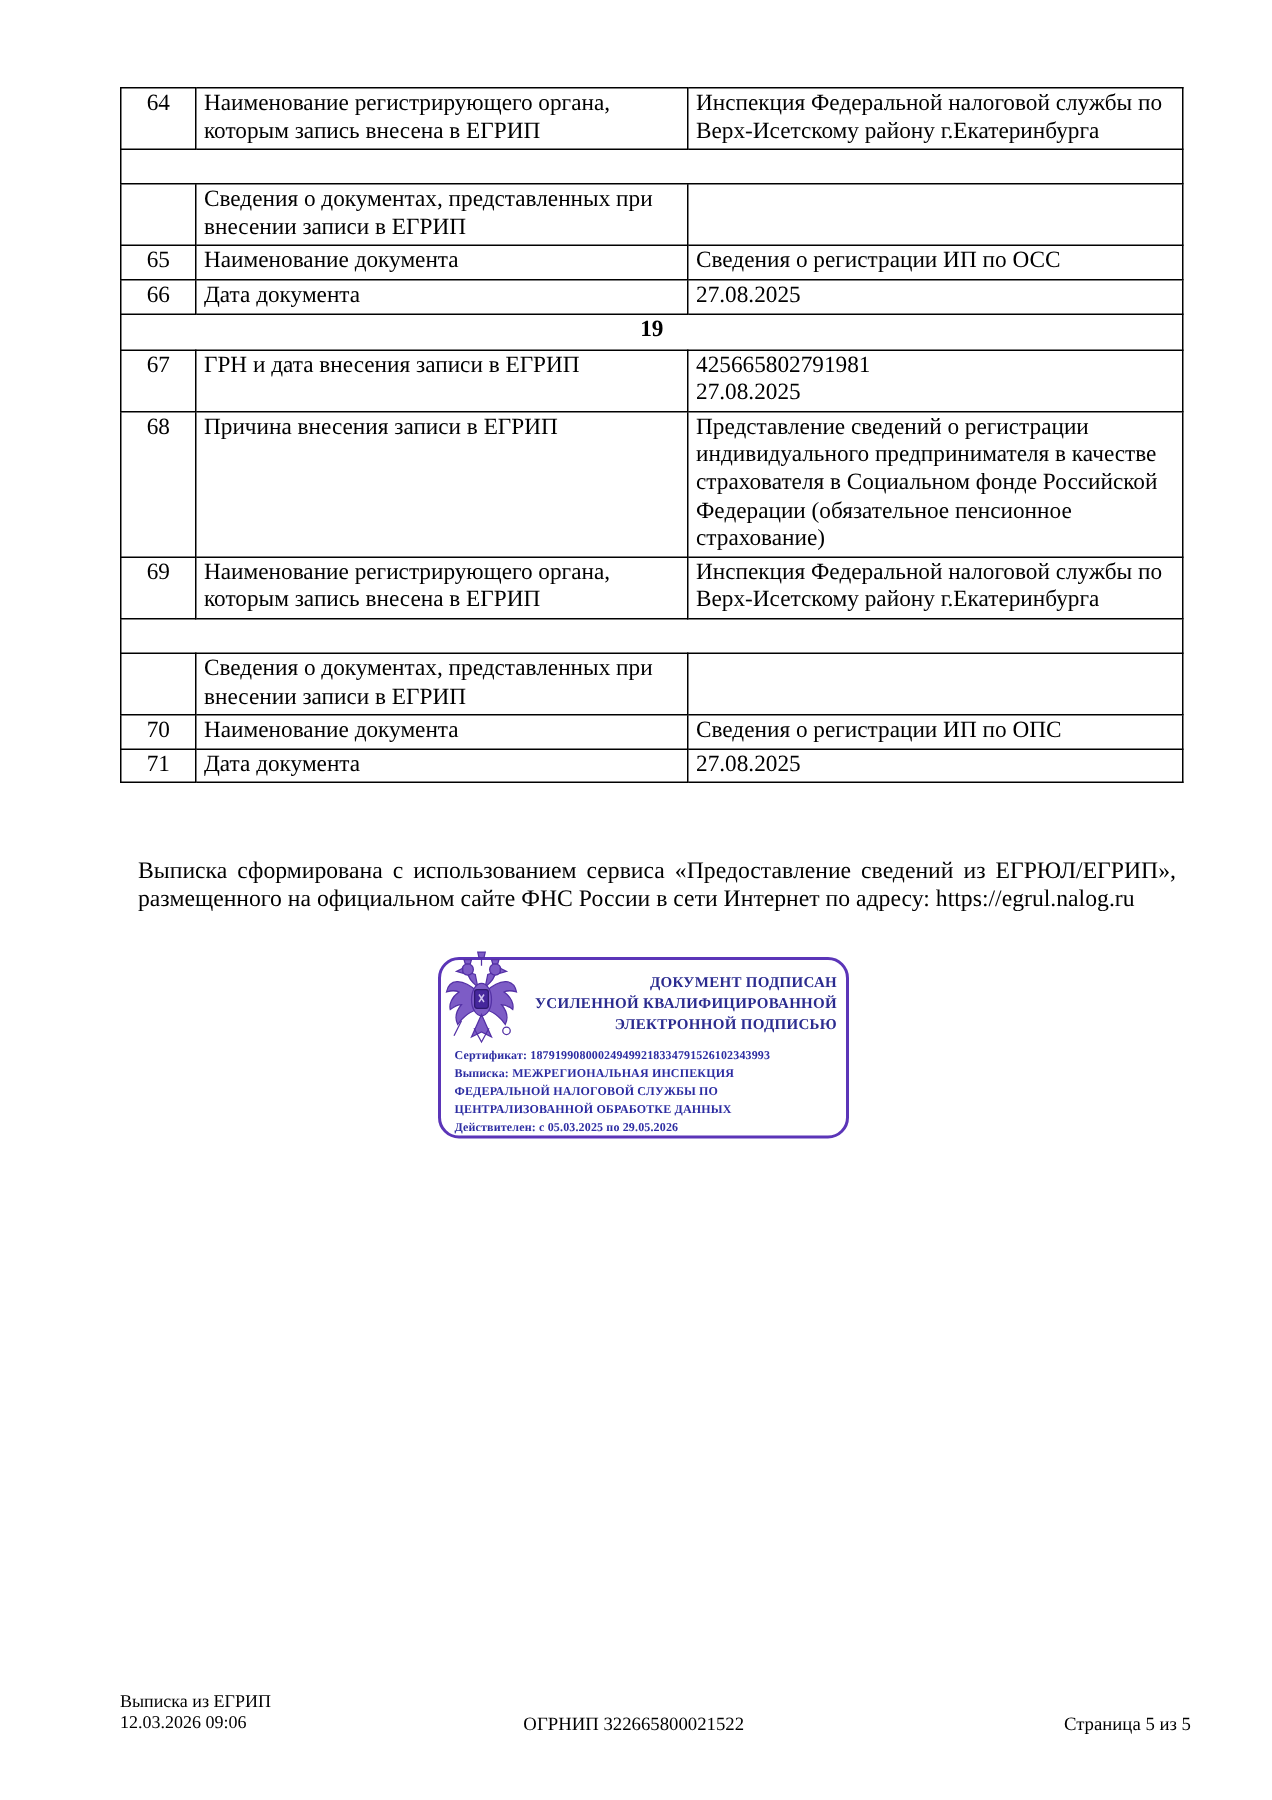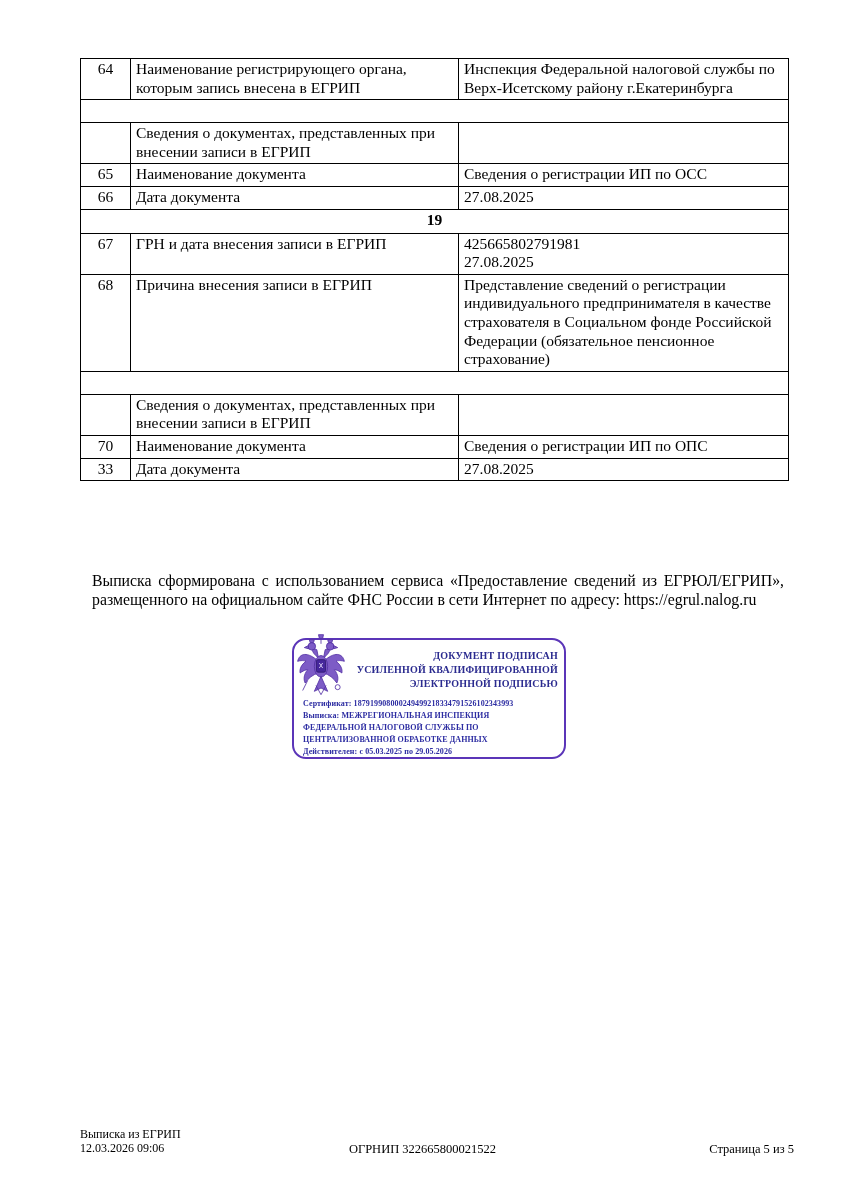--- a/index.html
+++ b/index.html
@@ -114,35 +114,40 @@
       <td class="c-num">67</td>
       <td class="c-label">ГРН и дата внесения записи в ЕГРИП</td>
       <td class="c-value">425665802791981
 27.08.2025</td>
     </tr>
     <tr>
       <td class="c-num">68</td>
       <td class="c-label">Причина внесения записи в ЕГРИП</td>
       <td class="c-value">Представление сведений о регистрации индивидуального предпринимателя в качестве страхователя в Социальном фонде Российской Федерации (обязательное пенсионное страхование)</td>
     </tr>
+    <tr>
+      <td class="c-num">69</td>
+      <td class="c-label">Наименование регистрирующего органа, которым запись внесена в ЕГРИП</td>
+      <td class="c-value">Инспекция Федеральной налоговой службы по Верх-Исетскому району г.Екатеринбурга</td>
+    </tr>
     <tr class="spacer-row">
       <td colspan="3"></td>
     </tr>
     <tr>
       <td class="c-num"></td>
       <td class="c-label">Сведения о документах, представленных при внесении записи в ЕГРИП</td>
       <td class="c-value"></td>
     </tr>
     <tr>
       <td class="c-num">70</td>
       <td class="c-label">Наименование документа</td>
       <td class="c-value">Сведения о регистрации ИП по ОПС</td>
     </tr>
     <tr>
-      <td class="c-num">33</td>
+      <td class="c-num">71</td>
       <td class="c-label">Дата документа</td>
       <td class="c-value">27.08.2025</td>
     </tr>
   </tbody>
 </table>
 
 <p class="notice">Выписка сформирована с использованием сервиса «Предоставление сведений из ЕГРЮЛ/ЕГРИП», размещенного на официальном сайте ФНС России в сети Интернет по адресу: https://egrul.nalog.ru</p>
 
 <div class="stamp">
 

